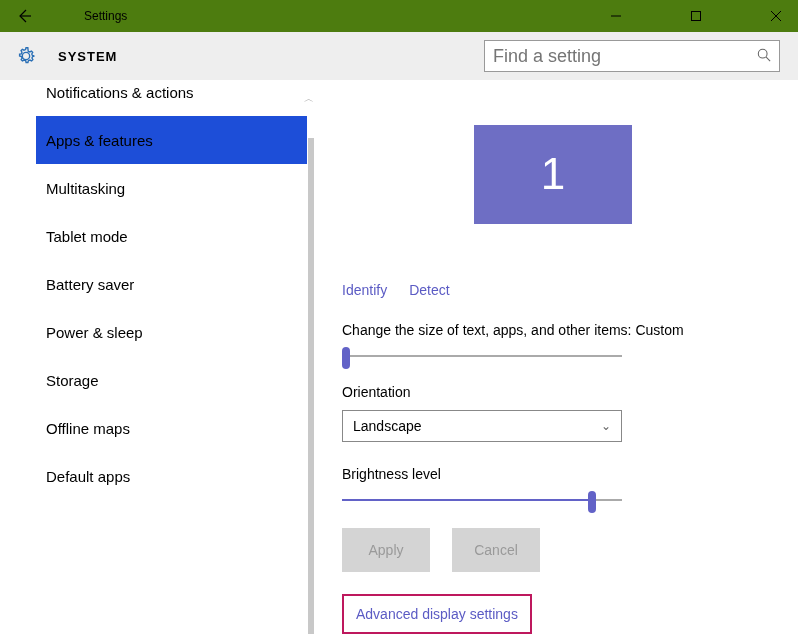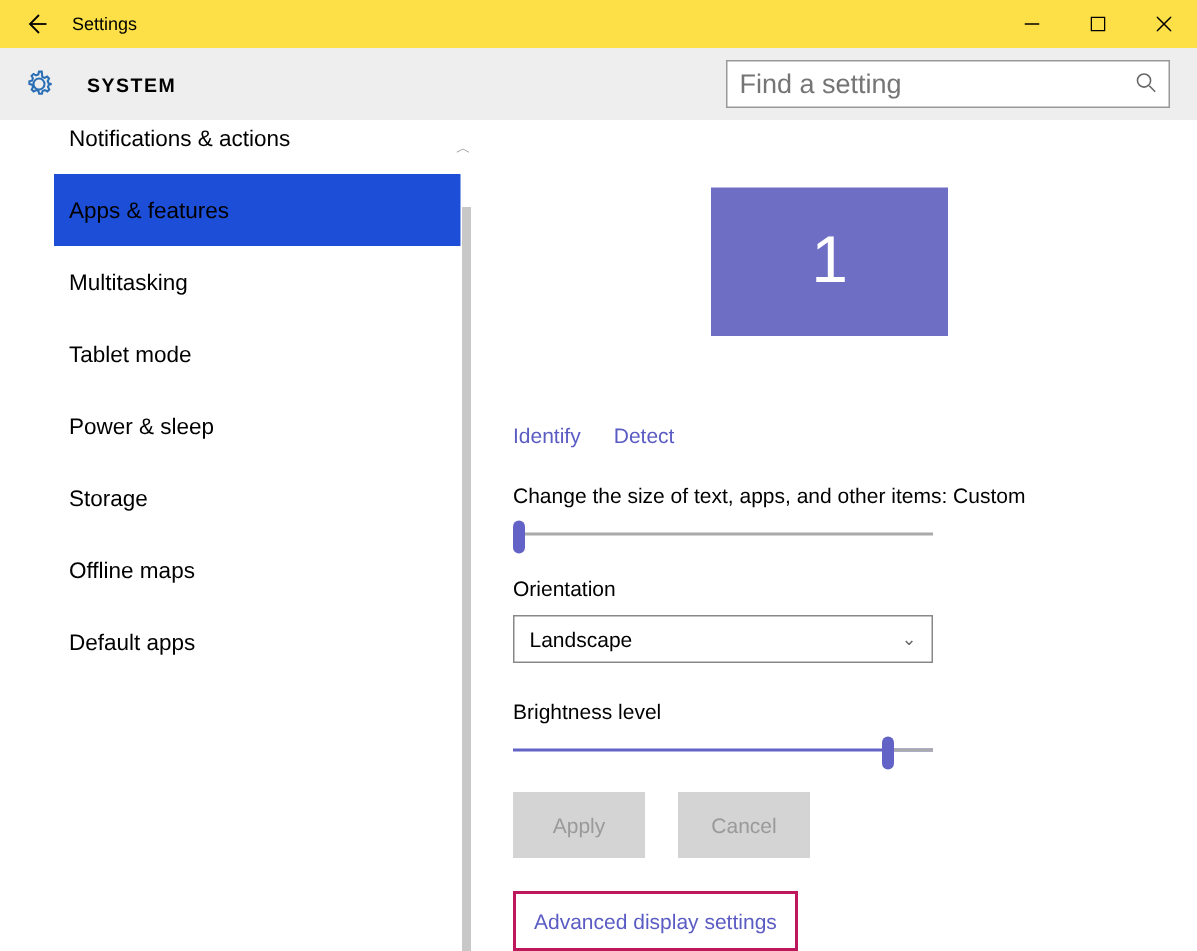--- a/index.html
+++ b/index.html
@@ -1,18 +1,18 @@
 <!DOCTYPE html>
 <html><head>
   <meta charset="utf-8">
   <style>
     * { box-sizing: border-box; margin: 0; padding: 0; font-family: "Segoe UI", Arial, sans-serif; }
     body { width: 798px; height: 634px; background: #fff; overflow: hidden; position: relative; }
 
-    .titlebar { height: 32px; background: #fde047; display: flex; align-items: center; }
+    .titlebar { height: 32px; background: #4d7c0f; display: flex; align-items: center; gap: 36px; }
     .back-btn { width: 48px; height: 32px; display: flex; align-items: center; justify-content: center; font-size: 16px; }
     .title { font-size: 12px; color: #000; }
     .titlebar-spacer { flex: 1; }
     .win-btn { width: 44px; height: 32px; display: flex; align-items: center; justify-content: center; font-size: 12px; color: #000; }
 
     .header { height: 48px; background: #eeeeee; display: flex; align-items: center; padding: 0 12px; }
     .gear-icon { width: 28px; height: 28px; display: flex; align-items: center; justify-content: center; color: #0066cc; }
     .header-title { margin-left: 18px; font-size: 13px; font-weight: 600; letter-spacing: 1px; color: #000; }
     .header-spacer { flex: 1; }
     .search-box { width: 296px; height: 32px; border: 1px solid #999; background: #fff; display: flex; align-items: center; padding: 0 8px; margin-right: 6px; }
@@ -101,20 +101,23 @@
       <div class="sidebar-item selected">
           <span>Apps &amp; features</span>
         </div>
       <div class="sidebar-item">
           <span>Multitasking</span>
         </div>
       <div class="sidebar-item">
           <span>Tablet mode</span>
         </div>
       <div class="sidebar-item">
+          <span>Battery saver</span>
+        </div>
+      <div class="sidebar-item">
           <span>Power &amp; sleep</span>
         </div>
       <div class="sidebar-item">
           <span>Storage</span>
         </div>
       <div class="sidebar-item">
           <span>Offline maps</span>
         </div>
       <div class="sidebar-item">
           <span>Default apps</span>

